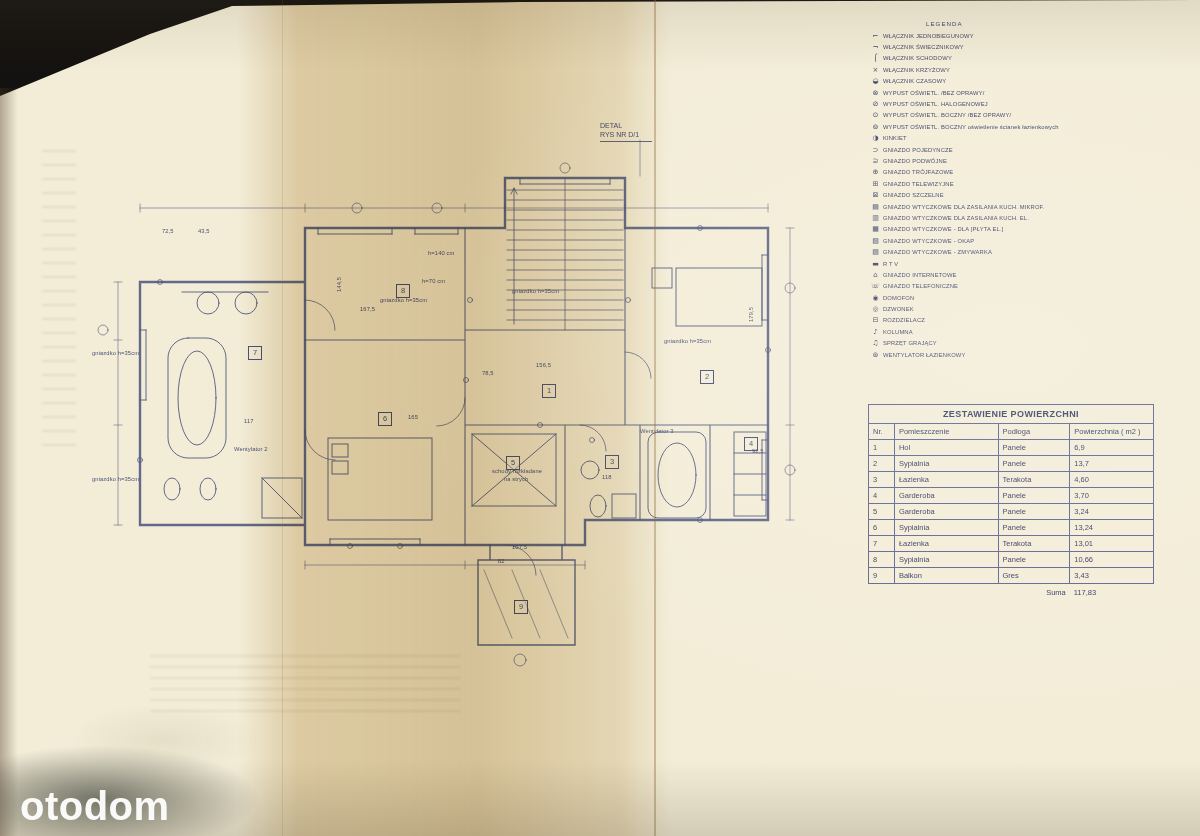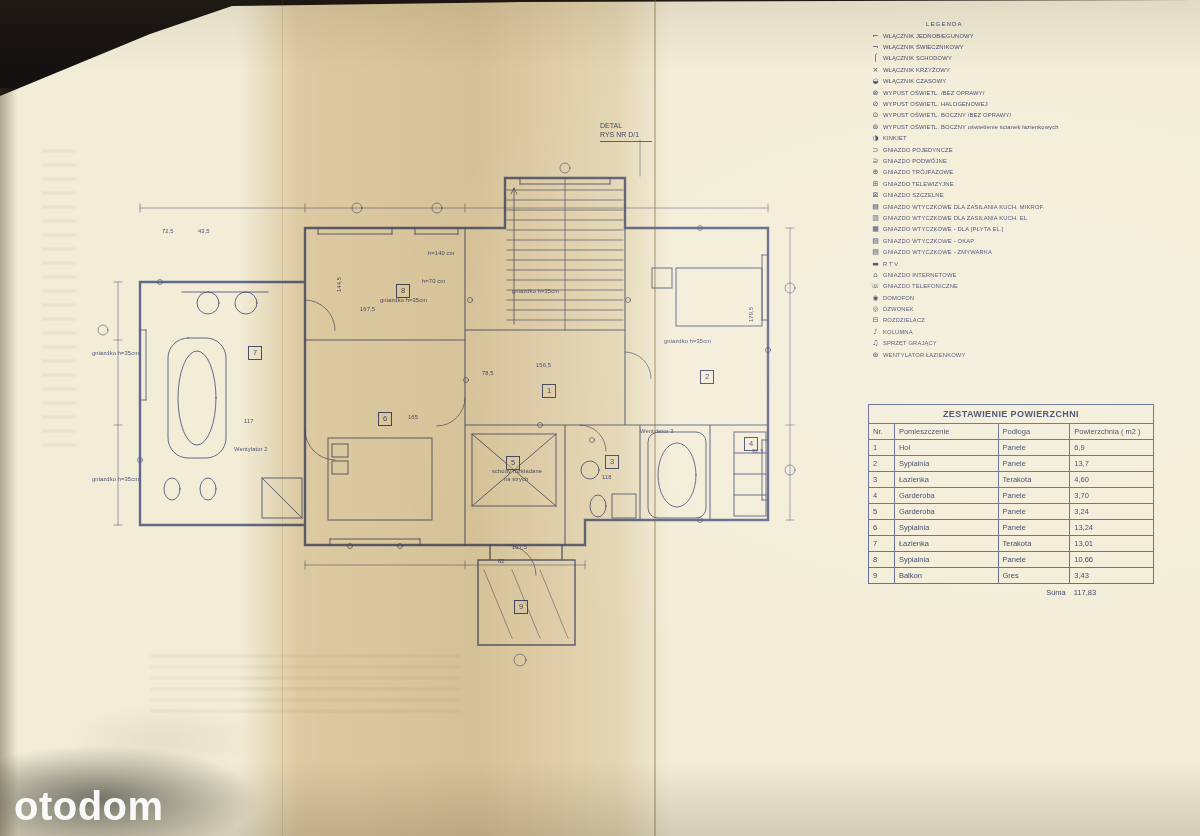--- a/index.html
+++ b/index.html
@@ -38,21 +38,21 @@
   .lg-lab{font-size:5.8px;white-space:nowrap;letter-spacing:.15px;}
   .areas{position:absolute;left:868px;top:404px;width:286px;color:#3a4166;}
   .areas table{border-collapse:collapse;width:100%;}
   .areas th,.areas td{border:1px solid #606790;font-size:7.5px;font-weight:normal;
     padding:3px 4px;text-align:left;color:#3a4166;}
   .areas th.tbl-title{font-size:9px;font-weight:bold;text-align:center;letter-spacing:.4px;padding:4px;}
   .areas tfoot td{border:none;padding:4px;}
   .areas tfoot .tot-label{text-align:right;}
   .wm-blot{position:absolute;left:0;top:738px;width:330px;height:98px;pointer-events:none;
     background:radial-gradient(62% 70% at 30% 62%,rgba(34,40,34,.58),transparent 78%);}
-  .watermark{position:absolute;left:14px;top:784px;font-size:40px;font-weight:bold;
+  .watermark{position:absolute;left:20px;top:784px;font-size:40px;font-weight:bold;
     color:rgba(255,255,255,.95);letter-spacing:.5px;}
 </style>
 </head>
 <body>
 
 <div class="photo">
   <div class="paper"></div>
   <div class="smudge s1"></div>
   <div class="smudge s2"></div>
   <div class="smudge s3"></div>

